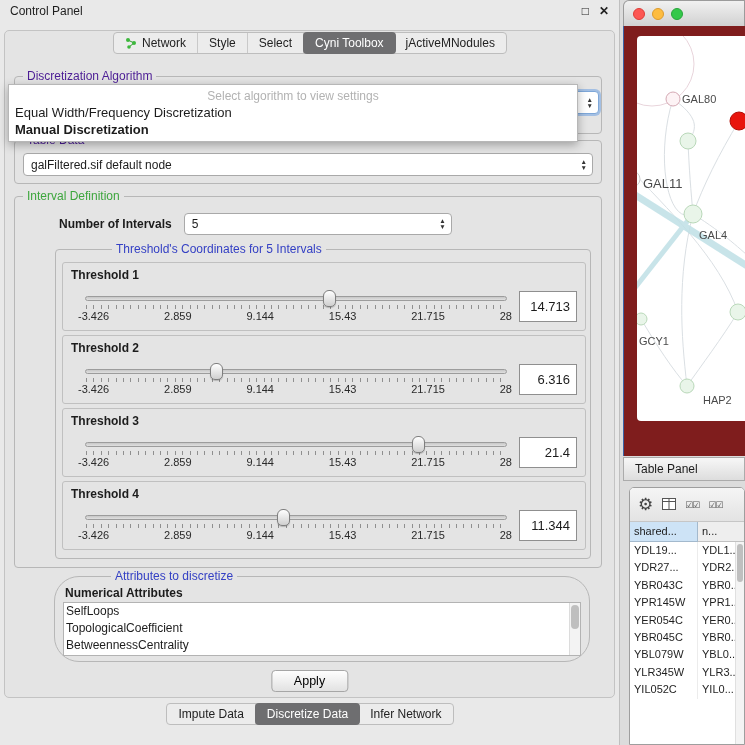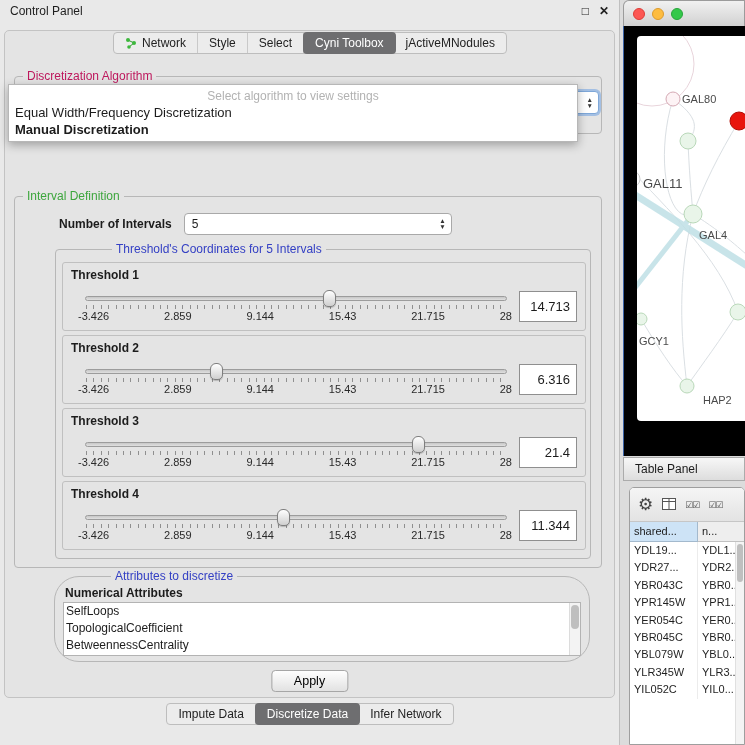--- a/index.html
+++ b/index.html
@@ -22,21 +22,21 @@
 
   .tabs-row { position:absolute; left:0; width:620px; display:flex; justify-content:center; z-index:6; }
   #tabs-top { top:32px; }
   #tabs-bottom { top:703px; }
   .tabbar { display:flex; align-items:stretch; background:#ececec; border:1px solid #bdbdbd; border-radius:4px; }
   .tab { padding:3px 11px; font-size:12px; color:#222; display:flex; align-items:center; gap:5px; border-right:1px solid #c9c9c9; background:transparent; }
   .tab:last-child { border-right:none; }
   .tab.selected { background:#6e6e70; color:#fff; border-radius:4px; margin:-1px; padding:4px 12px; border-right:none; }
 
   .group { position:absolute; border:1px solid #b7b7b7; border-radius:4px; }
-  .group-label { position:absolute; top:-8px; left:8px; background:#e4e4e4; padding:0 4px; font-size:12px; color:#be185d; white-space:nowrap; }
+  .group-label { position:absolute; top:-8px; left:8px; background:#e4e4e4; padding:0 4px; font-size:12px; color:#4c1d95; white-space:nowrap; }
   .group-label.green { color:#3da63d; }
   .group-label.blue { color:#3440c4;margin-left:48px; }
 
   .combo { position:absolute; background:#fff; border:1px solid #a9a9a9; border-radius:4px; height:23px; display:flex; align-items:center; padding:0 20px 0 7px; font-size:12px; }
   .combo.focused { border:1px solid #7ea7d8; box-shadow:0 0 0 2px rgba(110,160,225,.55); }
   .stepper { position:absolute; right:5px; top:50%; transform:translateY(-50%); display:flex; flex-direction:column; font-size:6.5px; line-height:6px; color:#333; text-align:center; }
 
   
   #algo-group { left:14px; top:76px; width:588px; height:58px; }
   #algo-combo { left:8px; right:2px; top:14px; }
@@ -75,21 +75,21 @@
 
   #apply-btn { position:absolute; left:50%; top:670px; transform:translateX(-50%); background:linear-gradient(#fefefe,#e2e2e2); border:1px solid #a6a6a6; border-radius:4px; padding:3px 22px; font-size:12.5px; }
 
   
   #net-window { position:absolute; left:623px; top:0; width:122px; height:456px; }
   .net-titlebar { height:26px; background:linear-gradient(#f1f1f1,#d1d1d1); border:1px solid #9b9b9b; border-bottom:none; border-radius:6px 0 0 0; display:flex; align-items:center; gap:7px; padding-left:9px; }
   .traffic { width:12px; height:12px; border-radius:50%; display:inline-block; }
   .traffic.red { background:#fc5753; border:1px solid #de3c37; }
   .traffic.yellow { background:#fdbc40; border:1px solid #dd9b2c; }
   .traffic.green { background:#34c84a; border:1px solid #28a53b; }
-  .net-body { position:absolute; left:0; top:26px; right:0; bottom:0; background:#000000; border-left:1px solid #3c63a6; }
+  .net-body { position:absolute; left:0; top:26px; right:0; bottom:0; background:#7f1d1d; border-left:1px solid #3c63a6; }
   .net-canvas { position:absolute; left:13px; top:10px; width:109px; height:385px; background:#fff; border-radius:4px 0 0 4px; overflow:hidden; }
 
   
   #table-panel-bar { position:absolute; left:623px; top:457px; width:122px; height:24px; background:linear-gradient(#f7f7f7,#dddddd); border:1px solid #ababab; font-size:12px; display:flex; align-items:center; padding-left:11px; }
   #table-window { position:absolute; left:629px; top:487px; width:116px; height:258px; background:#fff; border:1px solid #9e9e9e; border-radius:5px 5px 0 0; overflow:hidden; }
   .tbl-toolbar { height:34px; background:linear-gradient(#f5f5f5,#e3e3e3); border-bottom:1px solid #c6c6c6; display:flex; align-items:center; gap:9px; padding:0 8px; }
   .gear { font-size:17px; color:#444; line-height:1; }
   .chk { font-size:9px; color:#555; letter-spacing:-1px; }
   .tbl-header { display:flex; height:20px; font-size:11px; }
   .hc0 { width:68px; background:#cde3f6; border-right:1px solid #a3b9cd; border-bottom:1px solid #a3b9cd; padding:3px 4px 0; }
@@ -150,20 +150,30 @@
       </span>
     </div>
   </div>
 
   <div id="algo-dropdown">
     <div class="dd-placeholder">Select algorithm to view settings</div>
     <div class="dd-item">Equal Width/Frequency Discretization</div>
     <div class="dd-item bold">Manual Discretization</div>
   </div>
 
+  <div class="group" id="tabledata-group">
+    <span class="group-label">Table Data</span>
+    <div class="combo" id="tabledata-combo">
+      <span>galFiltered.sif default node</span>
+      <span class="stepper">
+        <span>▲</span>
+        <span>▼</span>
+      </span>
+    </div>
+  </div>
 
   <div class="group" id="interval-group">
     <span class="group-label green">Interval Definition</span>
 
     <div class="num-row">
       <span class="lbl">Number of Intervals</span>
       <div class="combo" id="num-combo">
         <span>5</span>
         <span class="stepper">
           <span>▲</span>

